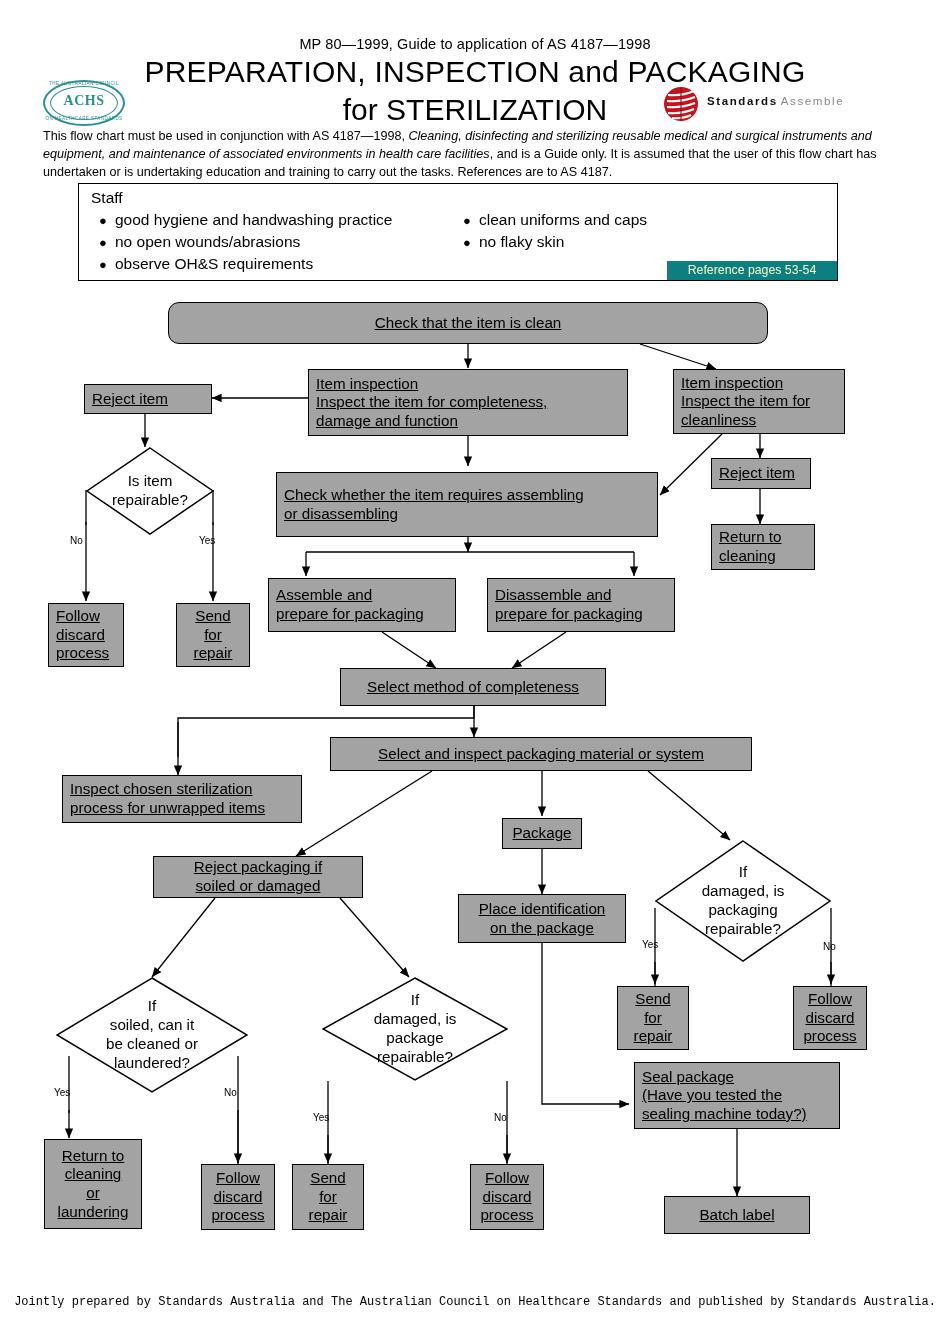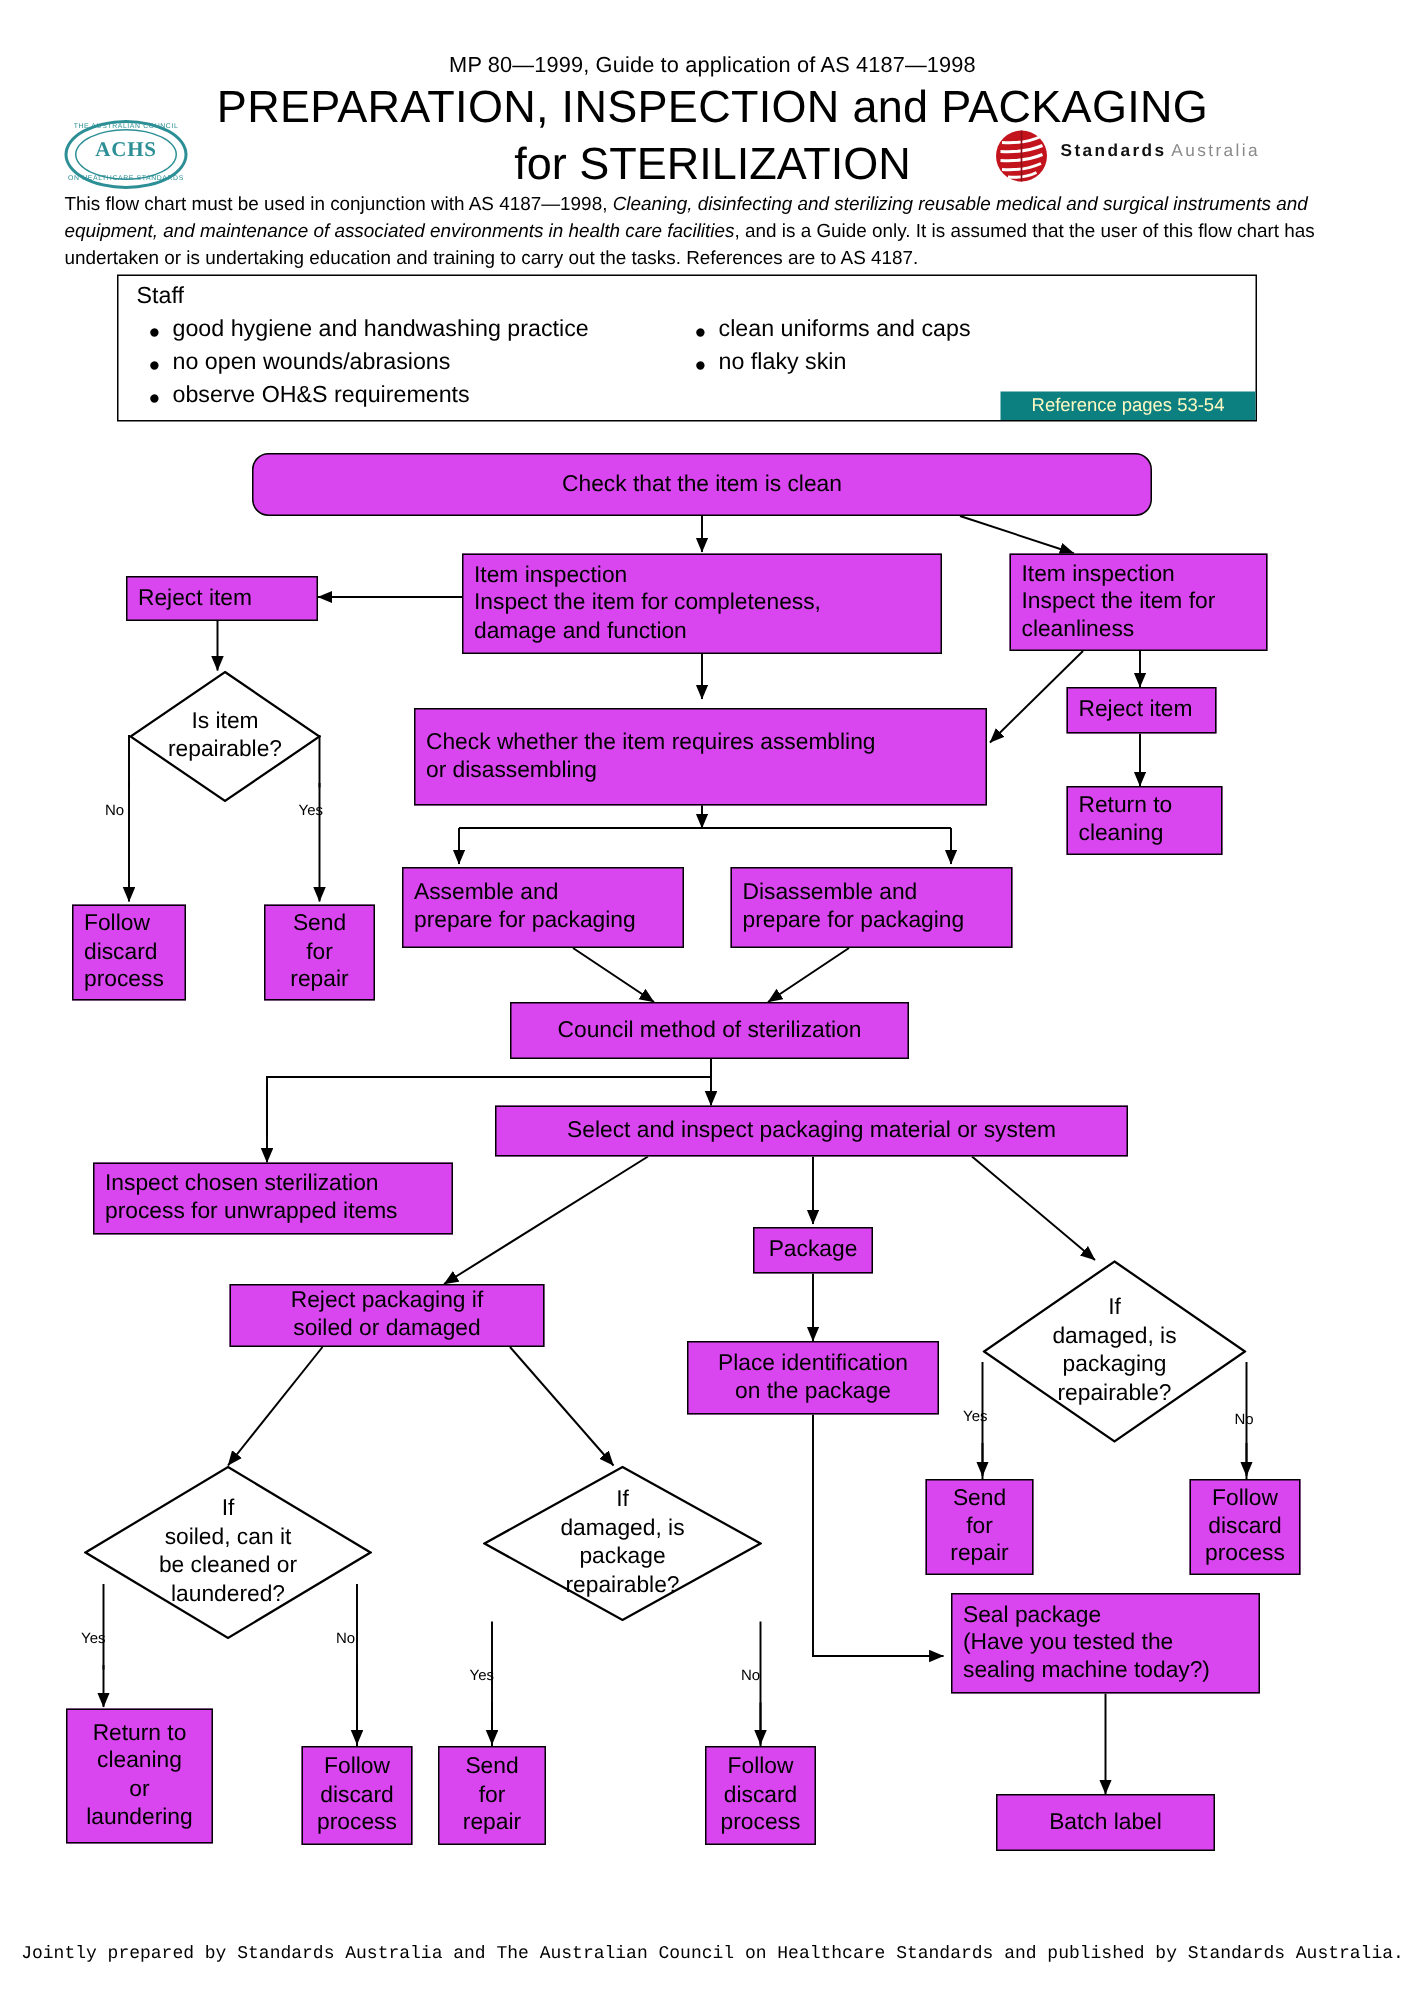--- a/index.html
+++ b/index.html
@@ -28,22 +28,22 @@
   .intro i{font-style:italic;}
 
   
   .staffbox{position:absolute;left:78px;top:183px;width:760px;height:98px;border:1.4px solid #000;box-sizing:border-box;}
   .staff-title{position:absolute;left:12px;top:5px;font-size:15.5px;}
   .li{position:absolute;font-size:15.5px;}
   .li .bul{position:absolute;left:-16px;top:2px;font-size:13px;}
   .refbadge{position:absolute;left:667px;top:261px;width:170px;height:19px;background:#0c8080;color:#fef9c3;font-size:12.3px;text-align:center;line-height:19px;}
 
   
-  .node{position:absolute;border:1.3px solid #000;box-sizing:border-box;background:#d946ef;
-        display:flex;align-items:center;justify-content:center;text-align:center;font-size:15.2px;line-height:1.22;}
+  .node{position:absolute;border:1.3px solid #000;box-sizing:border-box;background:#a3a3a3;
+        display:flex;align-items:center;justify-content:center;text-align:center;font-size:15.2px;line-height:1.22;text-decoration:underline;}
   .node.left{justify-content:flex-start;text-align:left;padding-left:7px;}
   .node.round{border-radius:11px;}
   .dia{position:absolute;}
   .dia .shape{position:absolute;left:0;top:0;width:100%;height:100%;}
   .dia .lbl{position:absolute;left:0;top:0;width:100%;height:100%;display:flex;align-items:center;justify-content:center;
             text-align:center;font-size:15.2px;line-height:1.24;}
   .edges{position:absolute;left:0;top:0;width:950px;height:1344px;pointer-events:none;}
   .etxt{position:absolute;font-size:10px;}
   .footer{position:absolute;left:0;top:1295px;width:950px;text-align:center;font-size:12px;font-family:Liberation Mono, monospace;}
 </style>
@@ -69,21 +69,21 @@
       <circle cx="18" cy="18" r="17" fill="#c3141e"></circle>
       <g fill="none" stroke="#ffffff" stroke-width="2">
         <path d="M5 9 Q20 10 31 5"></path>
           <path d="M4 15 Q20 16 32 11"></path>
         <path d="M4 21 Q20 22 32 17"></path>
           <path d="M5 27 Q20 28 31 23"></path>
         <path d="M9 32 Q20 33 28 29"></path>
       </g>
       <path d="M18 1 L18 35" stroke="#8d0e16" stroke-width="1.1" fill="none"></path>
     </svg>
-    <div class="nm"><b>Standards</b> <i>Australia</i></div>
+    <div class="nm"><b>Standards</b> <i>Assemble</i></div>
   </div>
 
   <div class="intro">
     <span>This flow chart must be used in conjunction with AS 4187—1998, </span><i>Cleaning, disinfecting and sterilizing reusable medical and surgical instruments and equipment, and maintenance of associated environments in health care facilities</i><span>, and is a Guide only. It is assumed that the user of this flow chart has undertaken or is undertaking education and training to carry out the tasks. References are to AS 4187.</span>
   </div>
 
   <div class="staffbox">
     <div class="staff-title">Staff</div>
     <div class="li" style="left:36px;top:27px;"><span class="bul">●</span><span>good hygiene and handwashing practice</span></div>
     <div class="li" style="left:36px;top:49px;"><span class="bul">●</span><span>no open wounds/abrasions</span></div>
@@ -218,21 +218,21 @@
 repair</div>
 
   <div class="node left" style="left:276px;top:472px;width:382px;height:65px;white-space:pre-line;">Check whether the item requires assembling
 or disassembling</div>
 
   <div class="node left" style="left:268px;top:578px;width:188px;height:54px;white-space:pre-line;">Assemble and
 prepare for packaging</div>
   <div class="node left" style="left:487px;top:578px;width:188px;height:54px;white-space:pre-line;">Disassemble and
 prepare for packaging</div>
 
-  <div class="node" style="left:340px;top:668px;width:266px;height:38px;">Council method of sterilization</div>
+  <div class="node" style="left:340px;top:668px;width:266px;height:38px;">Select method of completeness</div>
 
   <div class="node left" style="left:62px;top:775px;width:240px;height:48px;white-space:pre-line;">Inspect chosen sterilization
 process for unwrapped items</div>
 
   <div class="node" style="left:330px;top:737px;width:422px;height:34px;">Select and inspect packaging material or system</div>
 
   <div class="node" style="left:153px;top:856px;width:210px;height:42px;white-space:pre-line;">Reject packaging if
 soiled or damaged</div>
 
   <div class="node" style="left:502px;top:818px;width:80px;height:31px;">Package</div>

